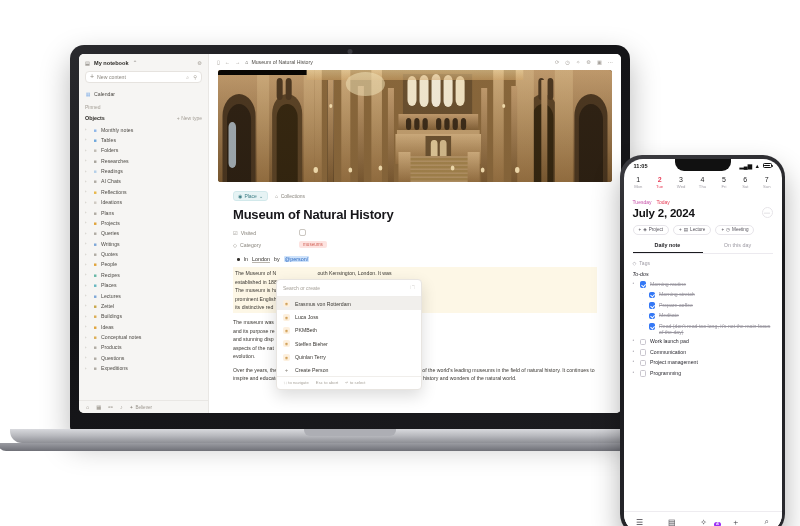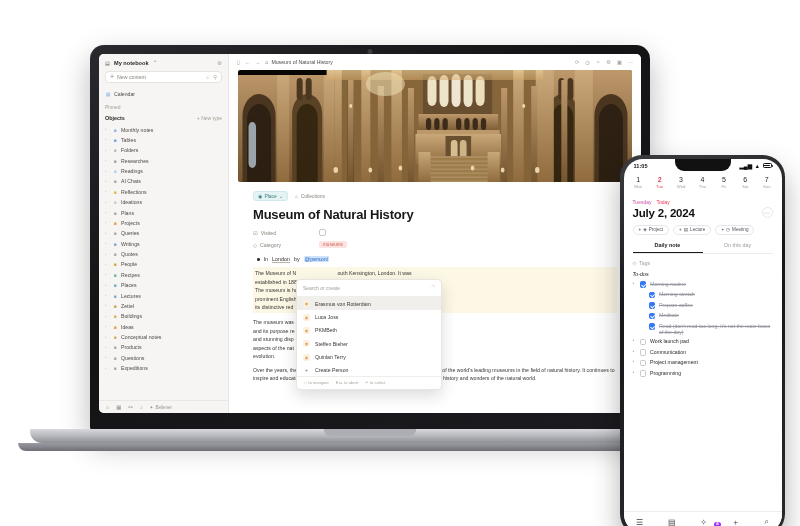--- a/index.html
+++ b/index.html
@@ -5,21 +5,21 @@
   * { box-sizing: border-box; margin: 0; padding: 0; }
   html, body {
     width: 800px; height: 526px;
     background: #ffffff;
     font-family: "Liberation Sans", sans-serif;
     overflow: hidden;
   }
   #stage { position: relative; width: 800px; height: 526px; background:#fff; }
 
   
-  #laptop { position:absolute; left:90px; top:45px; width:560px; height:395px; }
+  #laptop { position:absolute; left:70px; top:45px; width:560px; height:395px; }
   .lid {
     position:absolute; left:0; top:0; width:560px; height:388px;
     background: linear-gradient(150deg,#2a2a2e 0%, #131316 40%, #1c1c20 100%);
     border-radius: 14px 14px 6px 6px;
     padding: 9px 9px 20px 9px;
     box-shadow: 0 12px 30px rgba(0,0,0,.28);
   }
   .lid:before{
     content:""; position:absolute; left:50%; top:4px; transform:translateX(-50%);
     width:5px; height:5px; border-radius:50%; background:#3a3a40;

